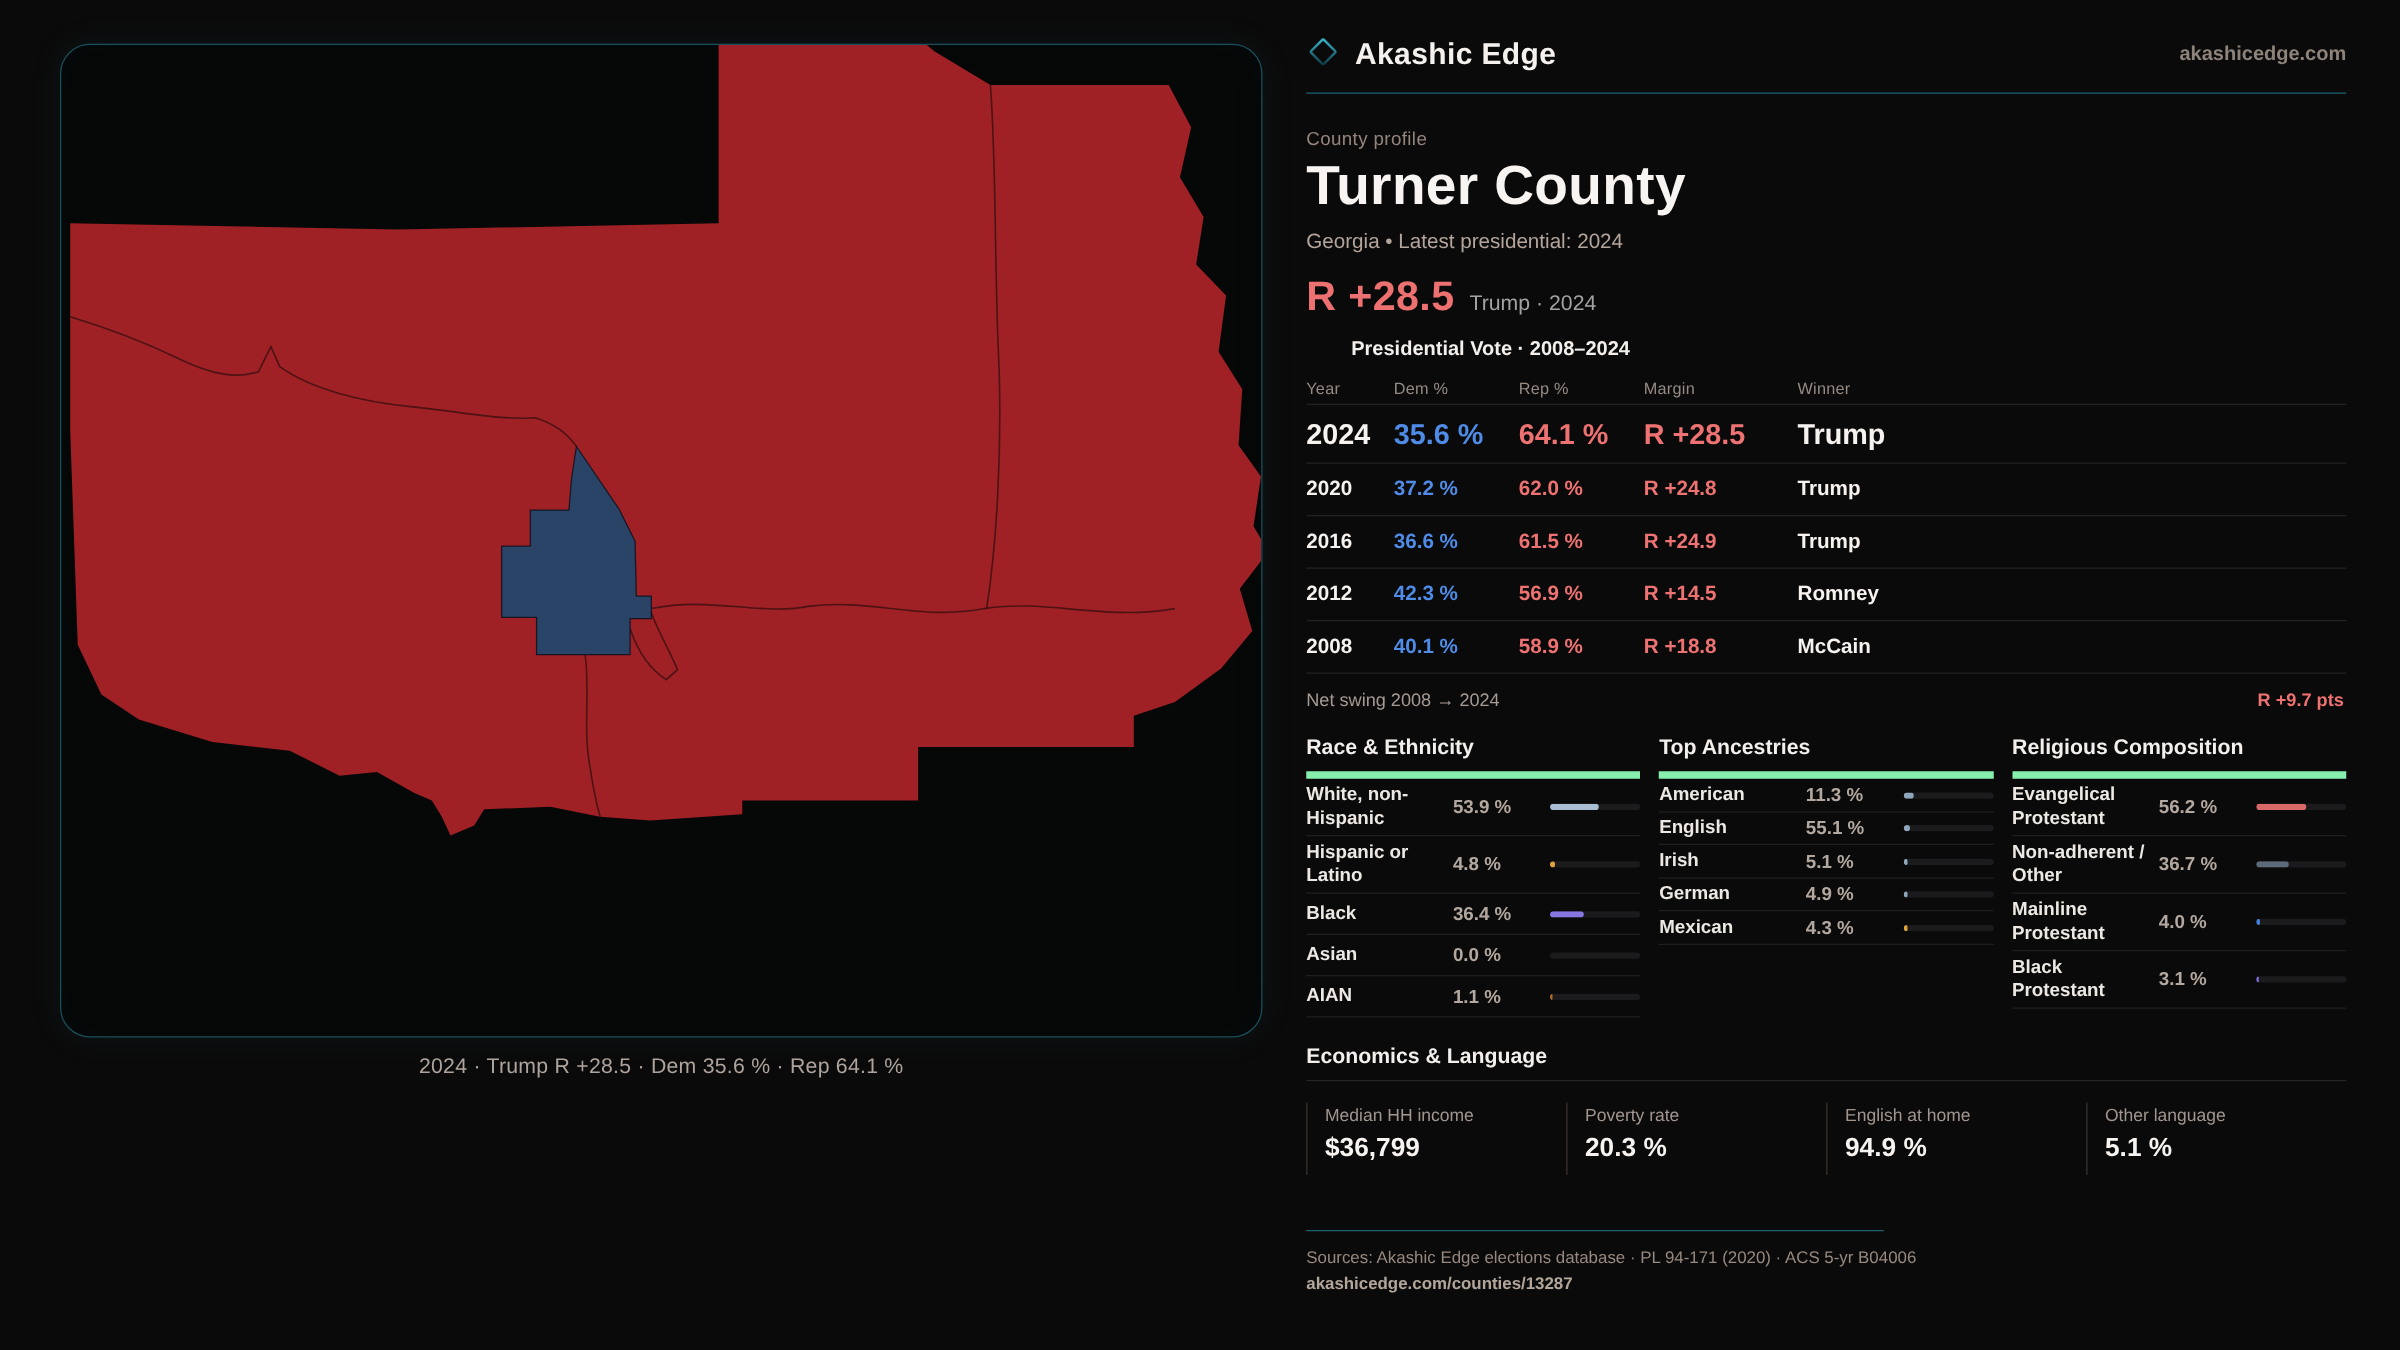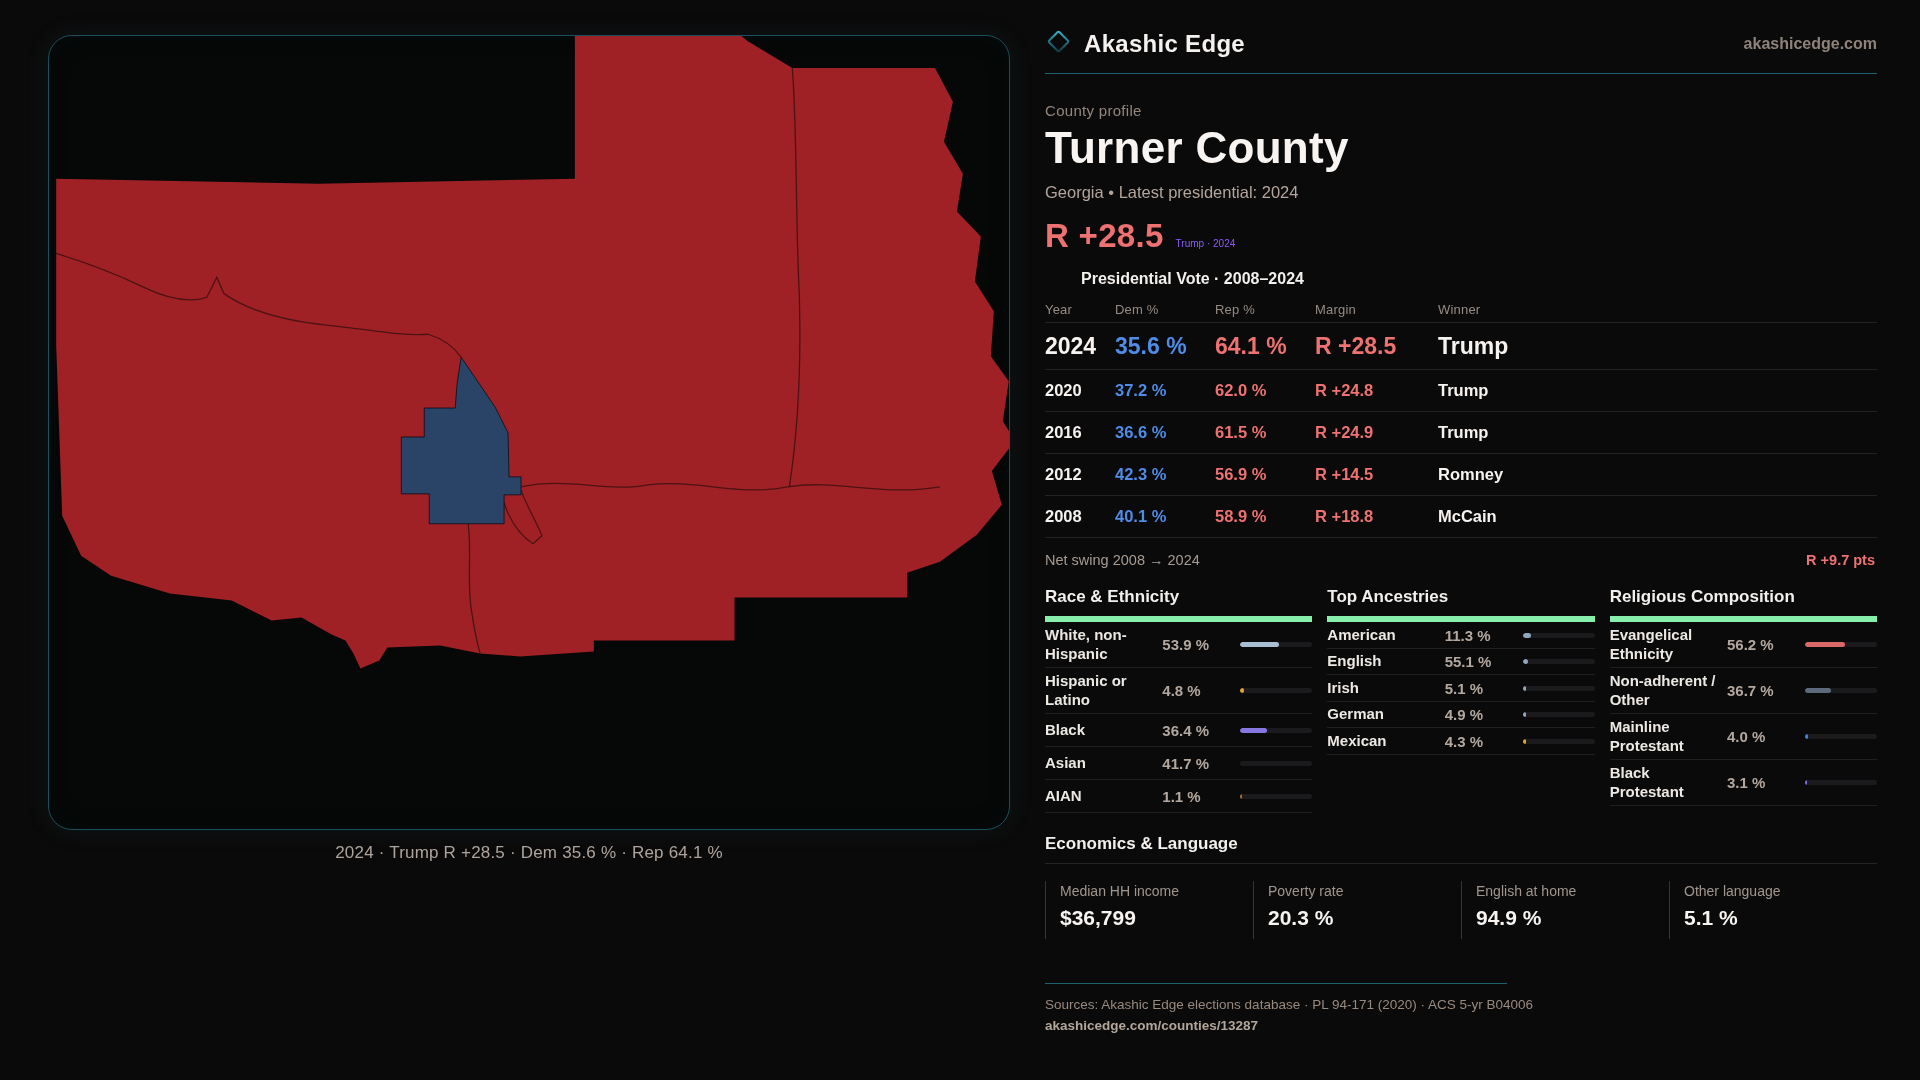--- a/index.html
+++ b/index.html
@@ -22,21 +22,21 @@
   .brand-left{ display:flex; align-items:center; gap:12px;text-align:right; }
   .brand-title{ font-size:24px; font-weight:800; letter-spacing:.3px; color:#f4f1ee; }
   .brand-site{ margin-left:auto; color:#8d837b; font-weight:700; font-size:16px; text-decoration:none; }
 
   .kicker{ margin-top:28px; color:#94857c; font-size:15px; letter-spacing:.3px; }
   .county-title{ margin-top:4px; font-size:44px; font-weight:800; letter-spacing:.3px; color:#f7f4f1; line-height:1.12; }
   .subtitle{ margin-top:11px; color:#b3a59c; font-size:16.5px; }
 
   .headline{ margin-top:15px; display:flex; align-items:baseline; gap:12px; }
   .headline-margin{ color:#ee7171; font-size:33px; font-weight:800; letter-spacing:.3px; }
-  .headline-ctx{ color:#8b5cf6; font-size:10px; }
+  .headline-ctx{ color:#a3a3a3; font-size:17px; }
 
   .pv-title{ margin-top:15px; font-size:16px; font-weight:700; color:#f2efec;margin-left:36px; }
 
   .rtable{ margin-top:8px; }
   .trow{ display:grid; grid-template-columns:70px 100px 100px 123px 1fr;
     align-items:center; border-bottom:1px solid #252120; }
   .trow.head{ height:27px; color:#958b84; font-size:13px; letter-spacing:.2px; }
   .trow.major{ height:47px; font-size:23px; }
   .trow.minor{ height:42px; font-size:16.5px; }
   .c-year{ color:#f5f2ef; font-weight:700; }
@@ -198,21 +198,21 @@
       </div>
       <div class="drow row-1l">
         <span class="dlabel">Black</span>
         <span class="dvalue">36.4 %</span>
         <span class="bar-track">
             <span class="bar-fill" style="width: 36.4%; display: block; background-color: rgb(134, 119, 226);"></span>
           </span>
       </div>
       <div class="drow row-1l">
         <span class="dlabel">Asian</span>
-        <span class="dvalue">41.7 %</span>
+        <span class="dvalue">0.0 %</span>
         <span class="bar-track">
             <span class="bar-fill" style="width: 0%; display: block; background-color: rgb(143, 167, 189);"></span>
           </span>
       </div>
       <div class="drow row-1l">
         <span class="dlabel">AIAN</span>
         <span class="dvalue">1.1 %</span>
         <span class="bar-track">
             <span class="bar-fill" style="width: 3%; display: block; background-color: rgb(176, 106, 40);"></span>
           </span>
@@ -254,21 +254,21 @@
         <span class="dvalue">4.3 %</span>
         <span class="bar-track">
             <span class="bar-fill" style="width: 4.3%; display: block; background-color: rgb(224, 163, 60);"></span>
           </span>
       </div>
     </div>
 
     <div class="demo-panel">
       <h3>Religious Composition</h3>
       <div class="drow row-2l">
-        <span class="dlabel">Evangelical Ethnicity</span>
+        <span class="dlabel">Evangelical Protestant</span>
         <span class="dvalue">56.2 %</span>
         <span class="bar-track">
             <span class="bar-fill" style="width: 56.2%; display: block; background-color: rgb(217, 104, 104);"></span>
           </span>
       </div>
       <div class="drow row-2l">
         <span class="dlabel">Non-adherent / Other</span>
         <span class="dvalue">36.7 %</span>
         <span class="bar-track">
             <span class="bar-fill" style="width: 36.7%; display: block; background-color: rgb(93, 106, 124);"></span>

